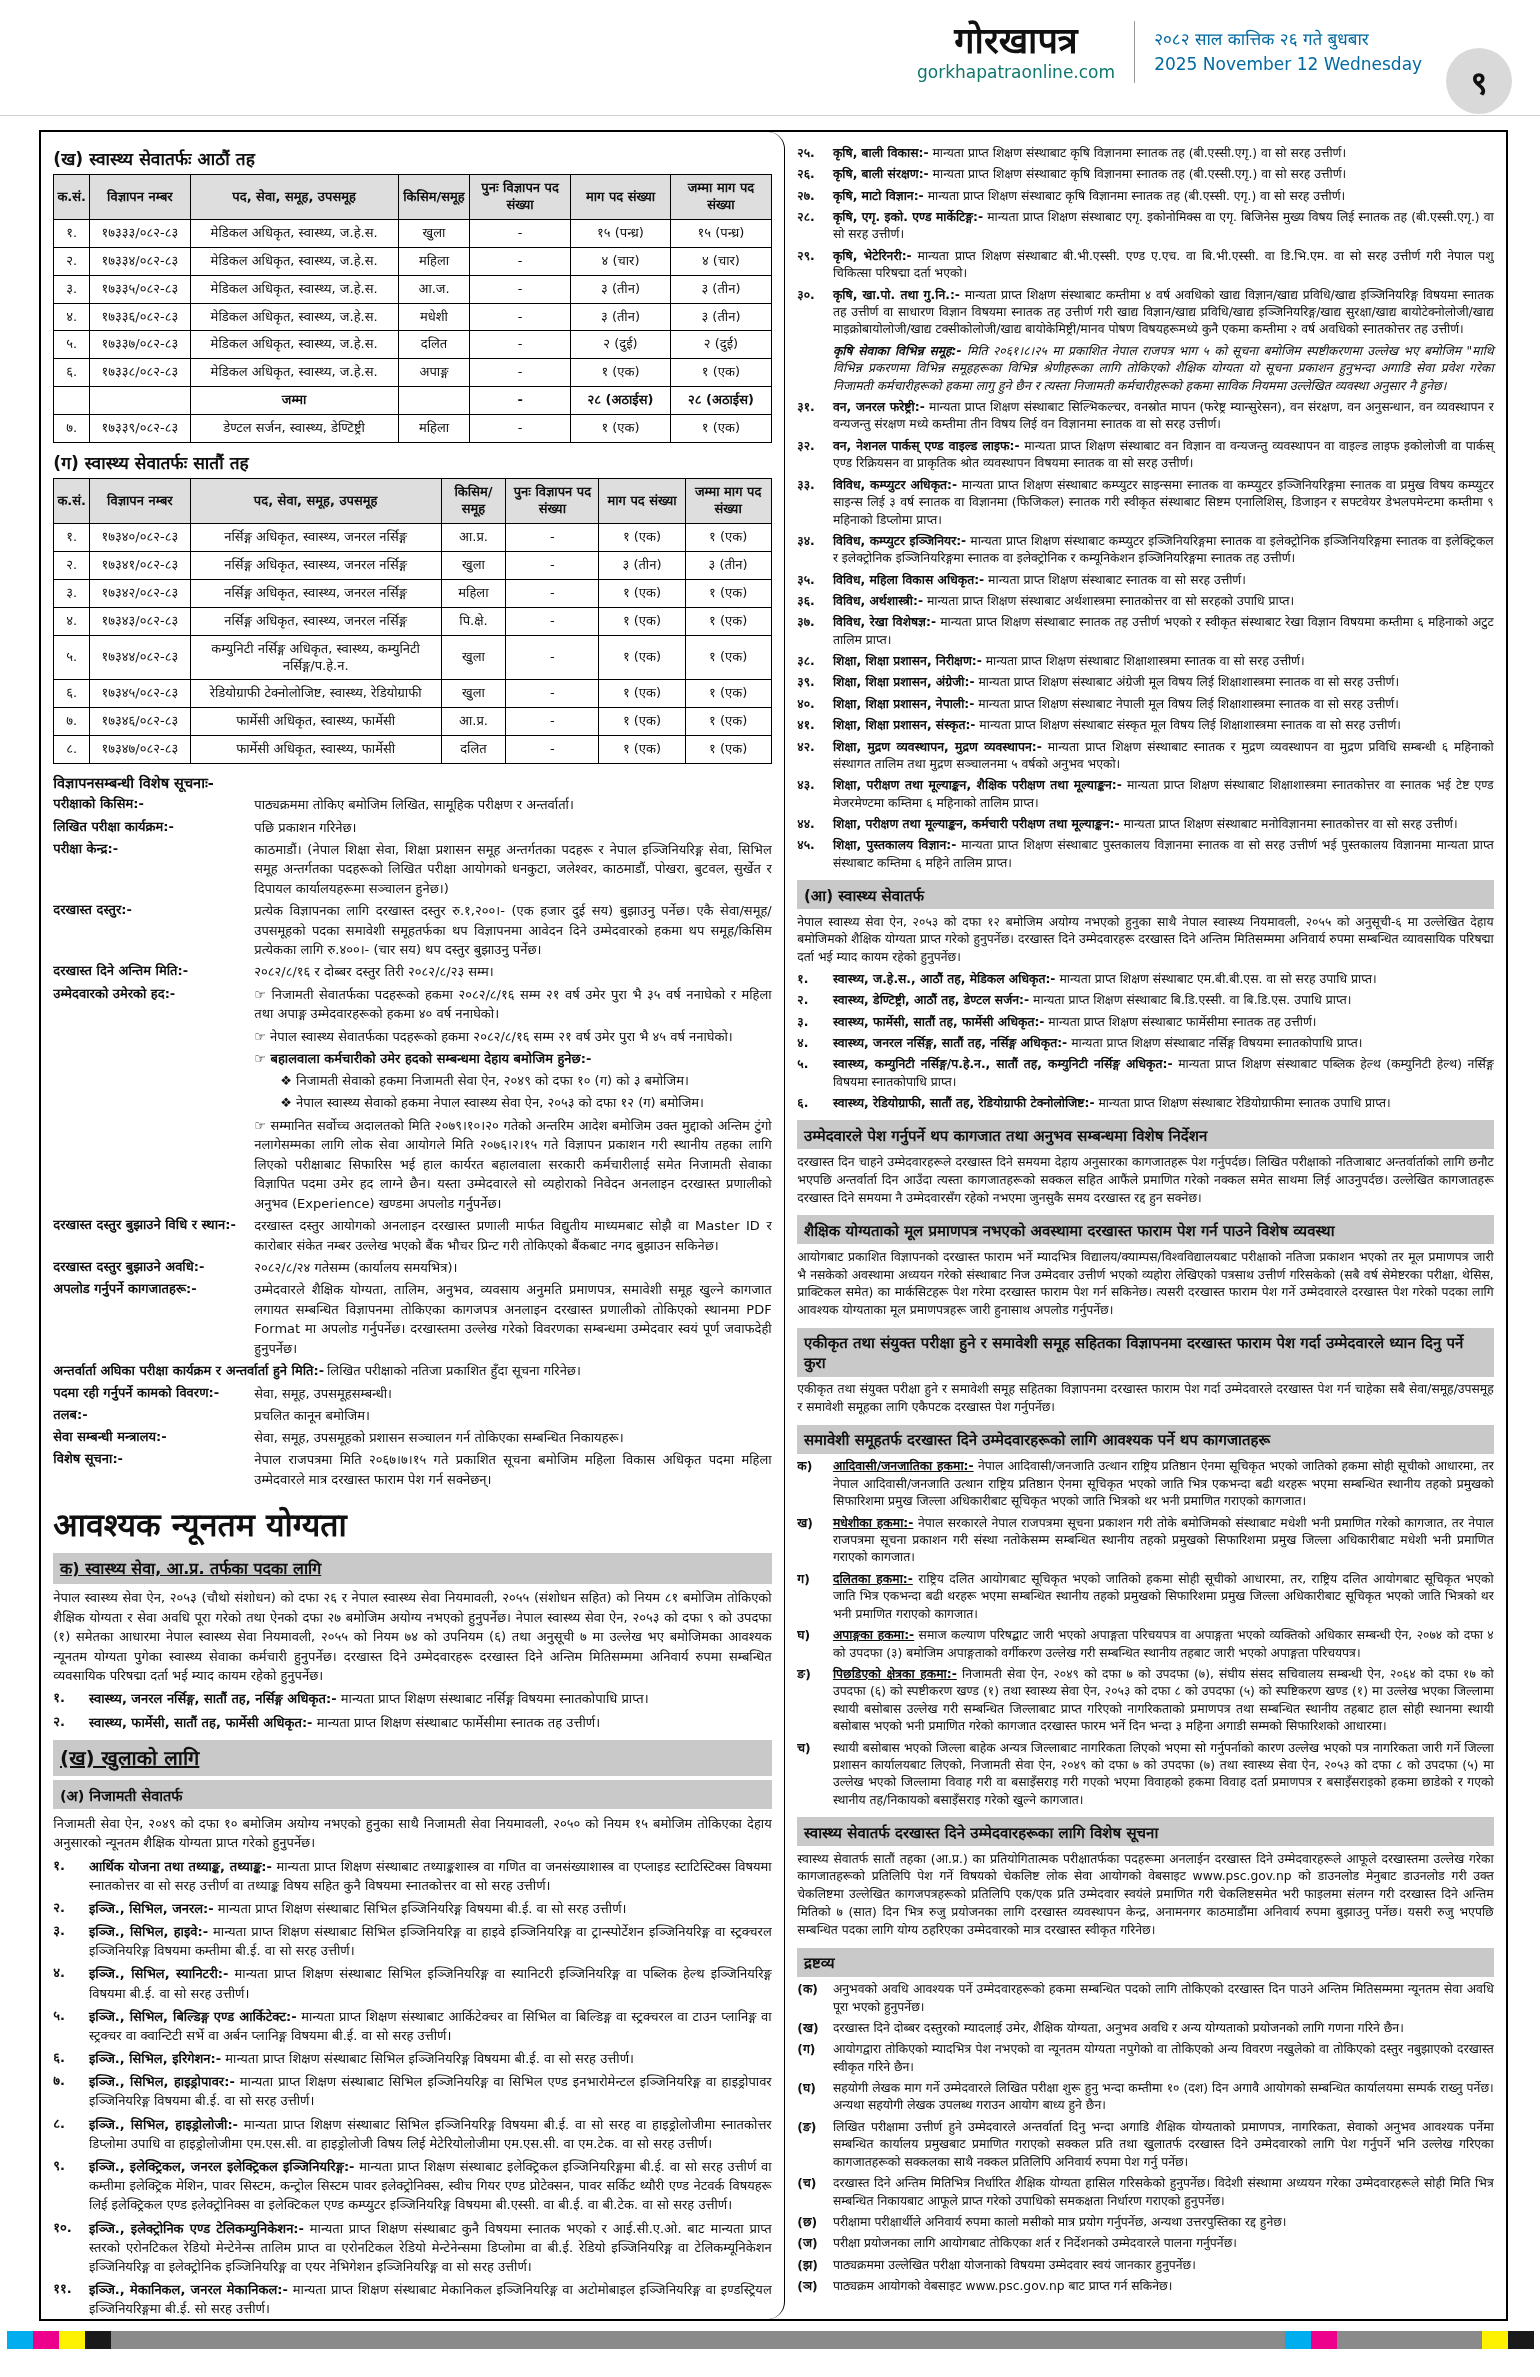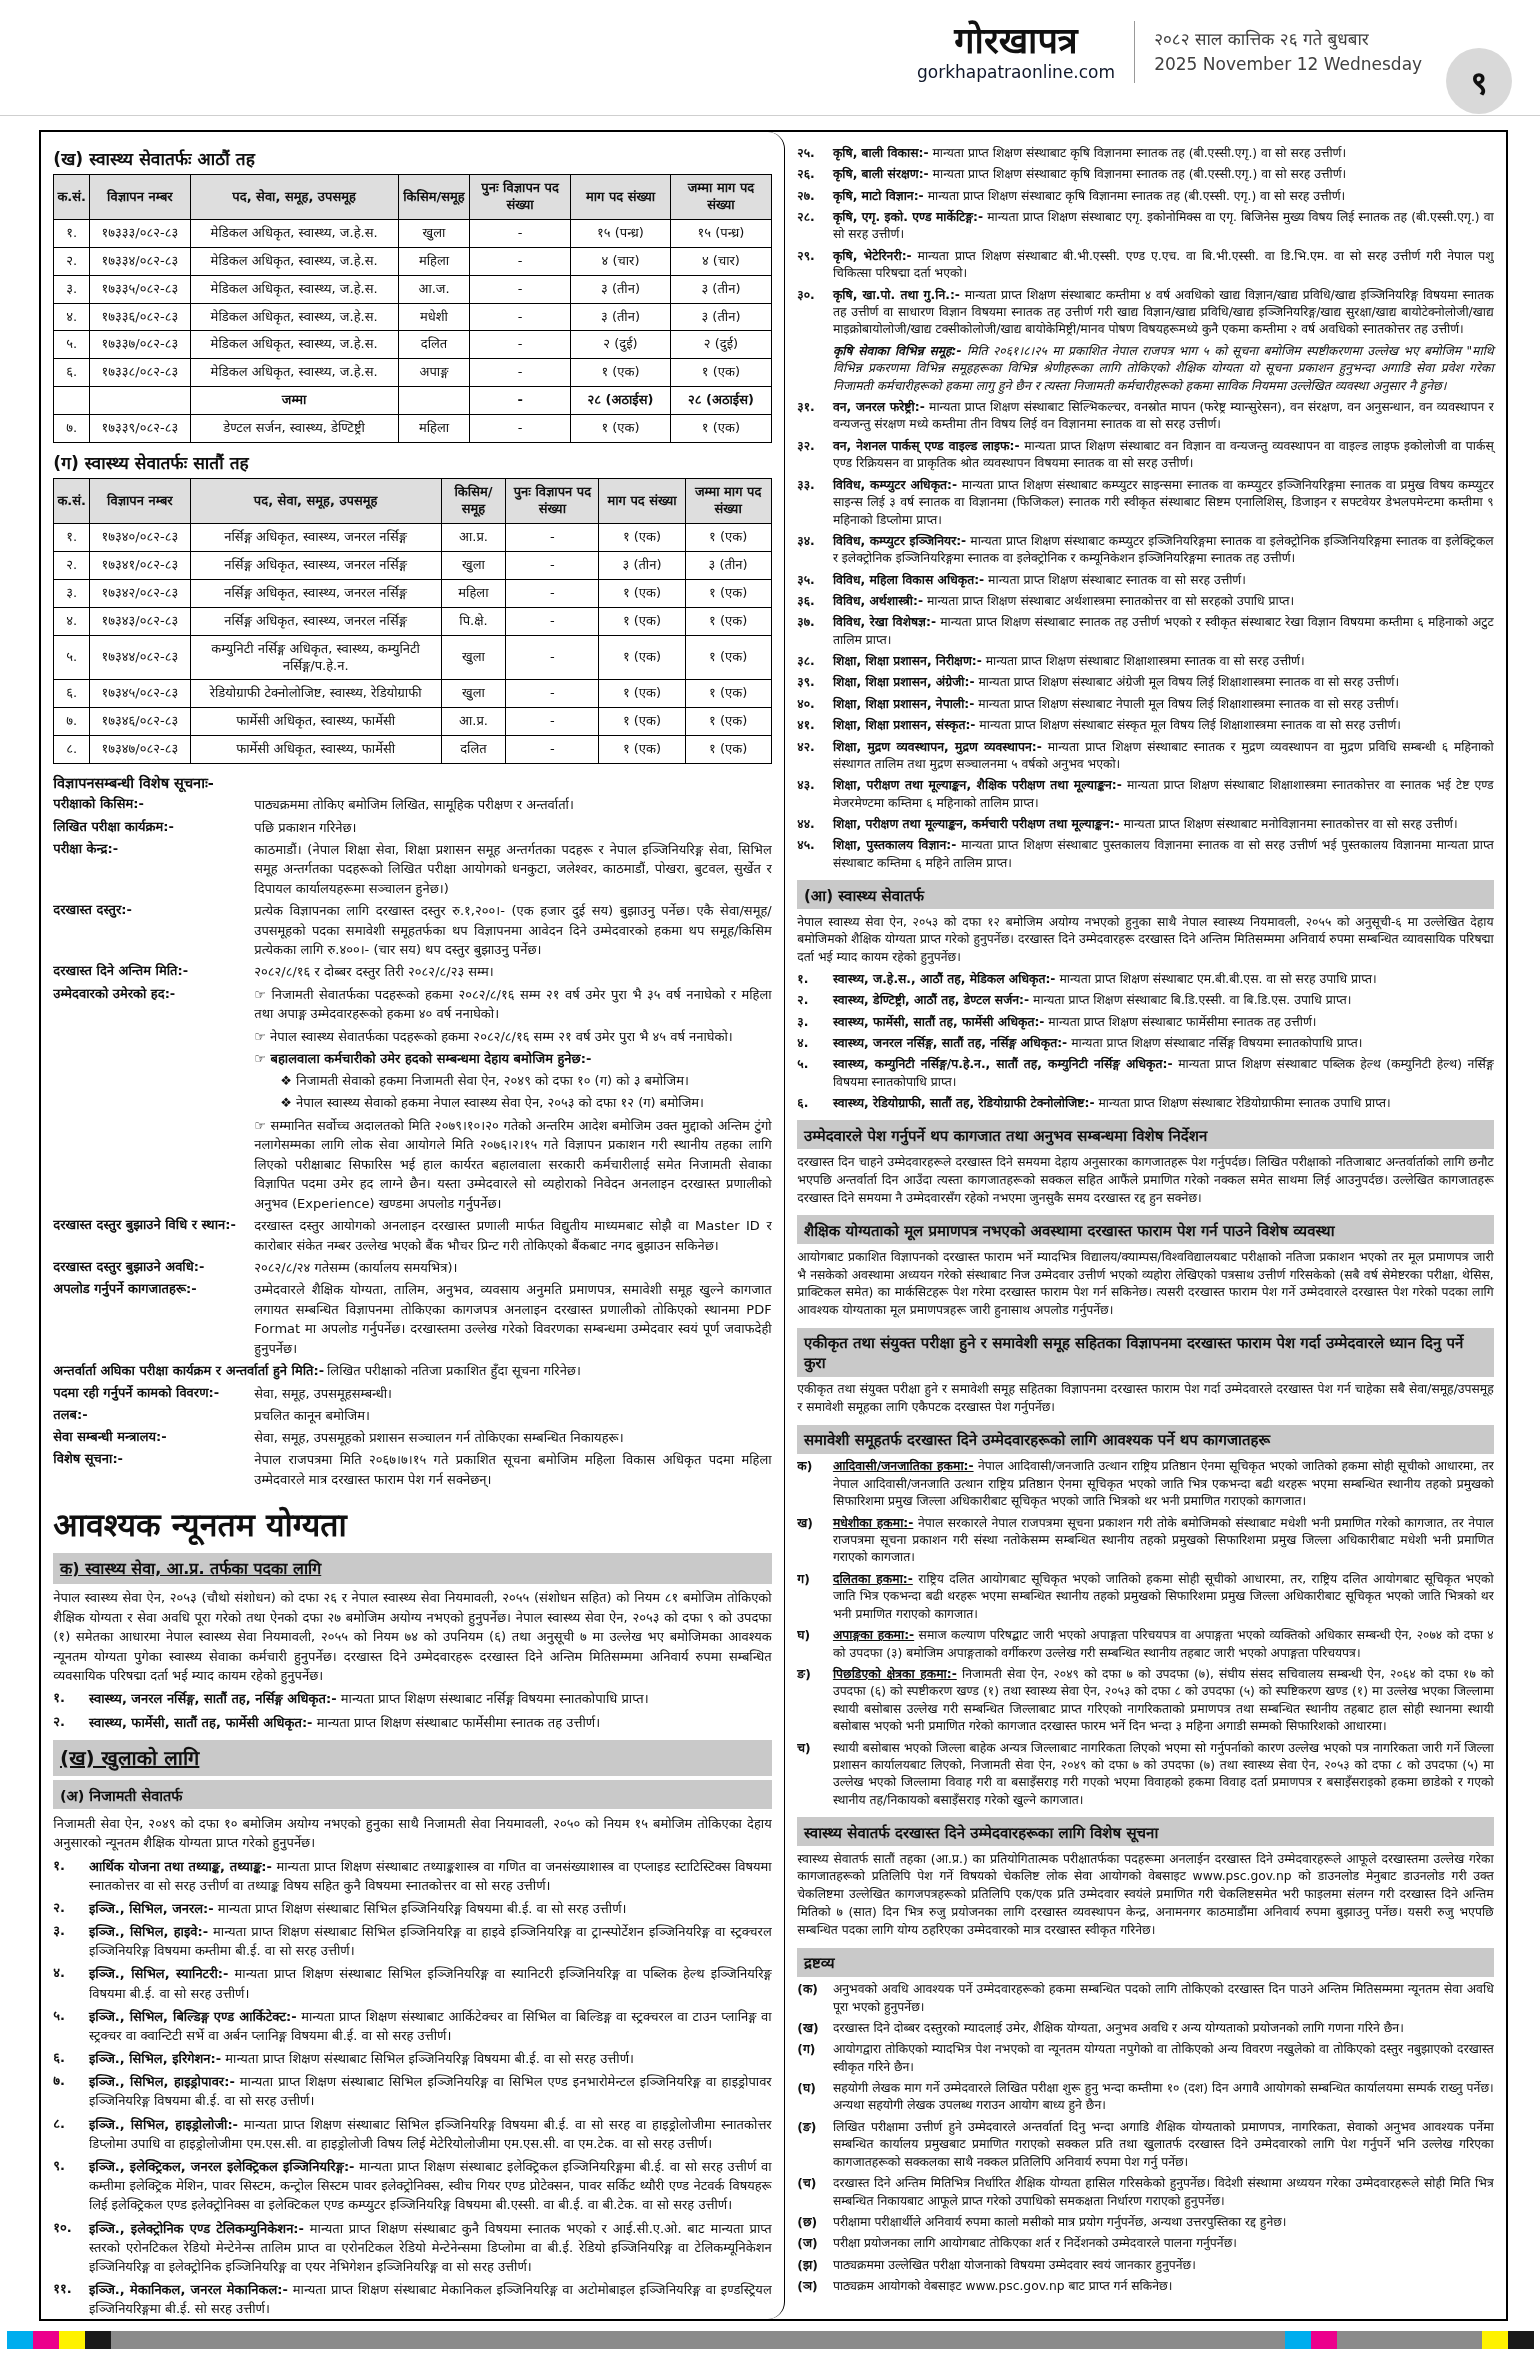--- a/index.html
+++ b/index.html
@@ -2,23 +2,23 @@
 <html style="font-size:9px"><head>
 <meta charset="utf-8">
 <style>
   html,body{margin:0;padding:0;background:#fff;}
   .page{position:relative;width:1541px;height:2377px;background:#fff;color:#101010;
         font-family:"DejaVu Sans",sans-serif;overflow:hidden;}
   
   .hdr{position:absolute;top:21px;left:917px;right:101px;display:flex;align-items:center;gap:19px;}
   .mast{flex:0 0 auto;text-align:center;}
   .mast-name{font-family:"DejaVu Serif",serif;font-size:36px;font-weight:700;line-height:1.05;}
-  .mast-site{font-size:17px;color:#0f172a;margin-top:2.2px;}
+  .mast-site{font-size:17px;color:#0f766e;margin-top:2.2px;}
   .hdr-vbar{width:1.1px;height:62px;background:#999;}
-  .dates{font-size:17px;line-height:1.5;color:#404040;white-space:nowrap;}
+  .dates{font-size:17px;line-height:1.5;color:#0369a1;white-space:nowrap;}
   .pagenum{position:absolute;top:27px;right:-72px;width:66px;height:66px;border-radius:50%;
            background:#d9d9d9;display:flex;align-items:center;justify-content:center;
            font-size:32px;font-weight:700;}
   .hrule{position:absolute;top:115px;left:0;width:1541px;height:1.1px;background:#cfcfcf;}
   
   .adbox{position:absolute;top:130px;left:39px;width:1465px;height:2187px;border:2.8px solid #000;
          display:flex;overflow:hidden;background:#fff;}
   .col{box-sizing:border-box;padding:9px 12.3px;overflow:hidden;}
   .col-left{width:744px;border-right:1.7px solid #000;border-radius:17px;}
   .col-right{flex:1;font-size:12.3px;}

